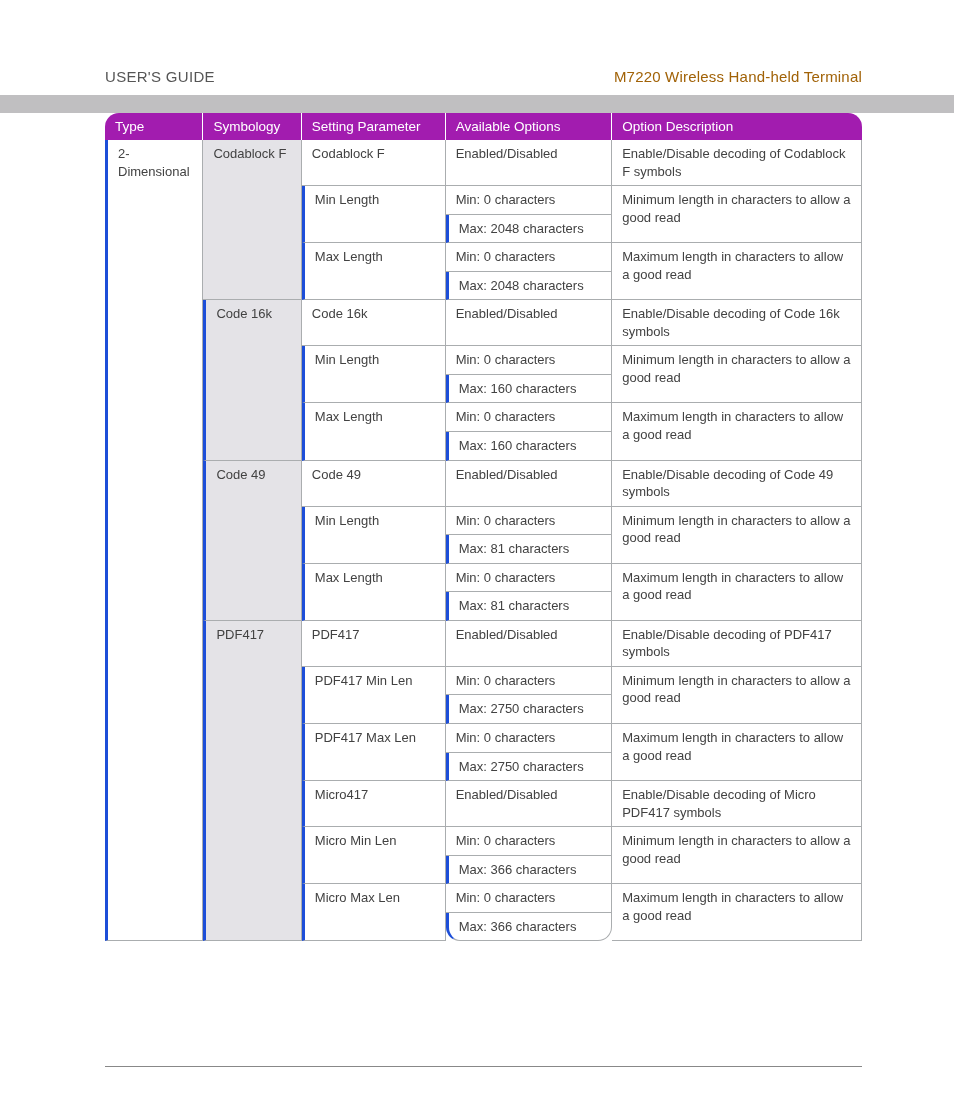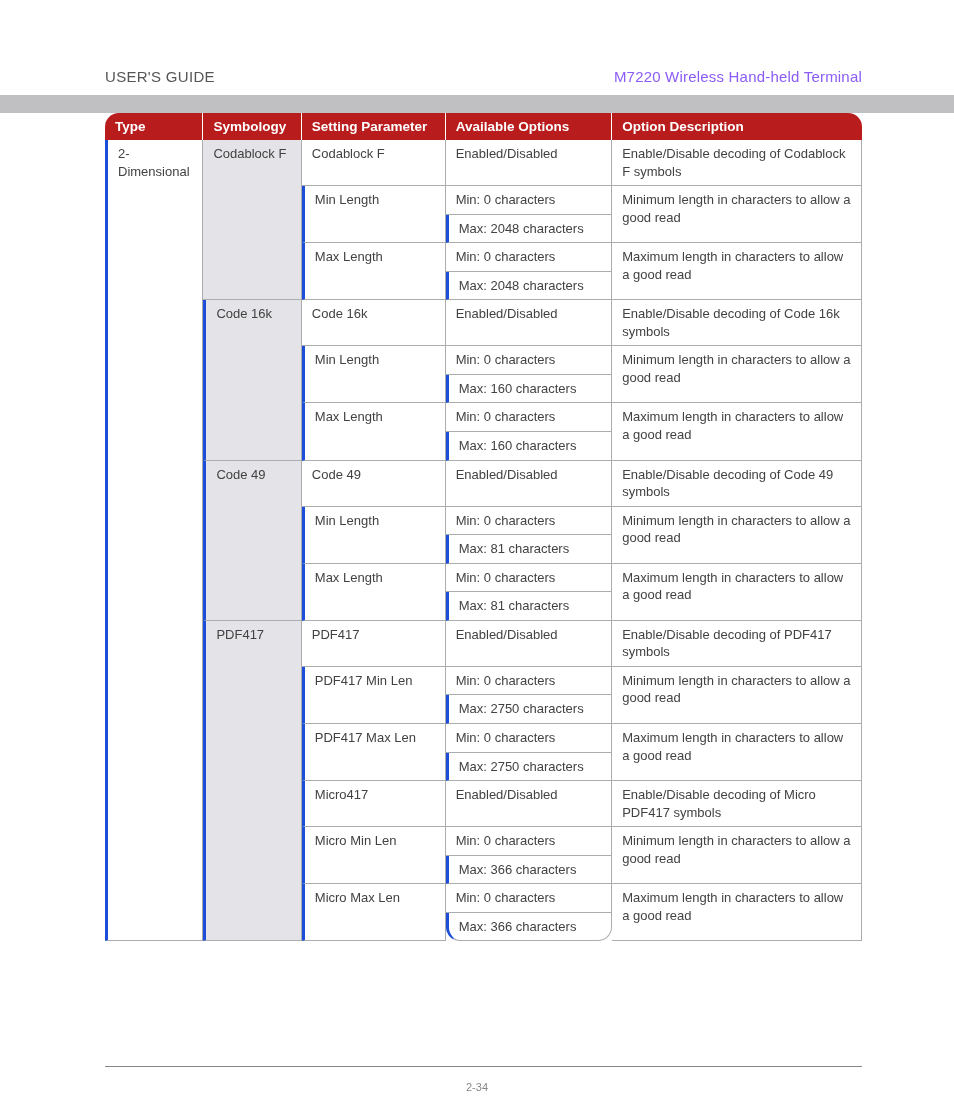--- a/index.html
+++ b/index.html
@@ -22,21 +22,21 @@
     display: flex;
     justify-content: space-between;
     padding: 55px 92px 10px 105px;
     font-size: 15px;
   }
   .header-left {
     color: #555;
     letter-spacing: 0.3px;
   }
   .header-right {
-    color: #8b5cf6;
+    color: #a16207;
     letter-spacing: 0.2px;
   }
   .gray-bar {
     background: #c0bfc1;
     height: 18px;
     width: 100%;
   }
   .section-title {
     color: #C0202E;
     font-weight: 600;
@@ -48,23 +48,23 @@
   }
   table {
     border-collapse: separate;
     border-spacing: 0;
     width: 100%;
     font-size: 13px;
     color: #424242;
     table-layout: fixed;
   }
   thead th {
-    background: #b91c1c;
+    background: #a21caf;
     color: #ffffff;
-    font-weight: 700;
+    font-weight: 400;
     text-align: left;
     padding: 6px 17px 6px 10px;
     border-right: 1px solid #ffffff;
     font-size: 13.5px;
   }
   thead th:first-child { border-top-left-radius: 14px; }
   thead th:last-child { border-top-right-radius: 14px; border-right: none; }
   tbody td {
     border: 1px solid #aaadaf;
     border-top: none;
@@ -238,15 +238,14 @@
             <td rowspan="2">Maximum length in characters to allow a good read</td>
           </tr>
           <tr>
             <td>Max: 366 characters</td>
           </tr>
         </tbody>
   </table>
 </div>
 
 <div class="footer-rule"></div>
-<div class="footer">2-34</div>
 
 </div>
 
 </body></html>

